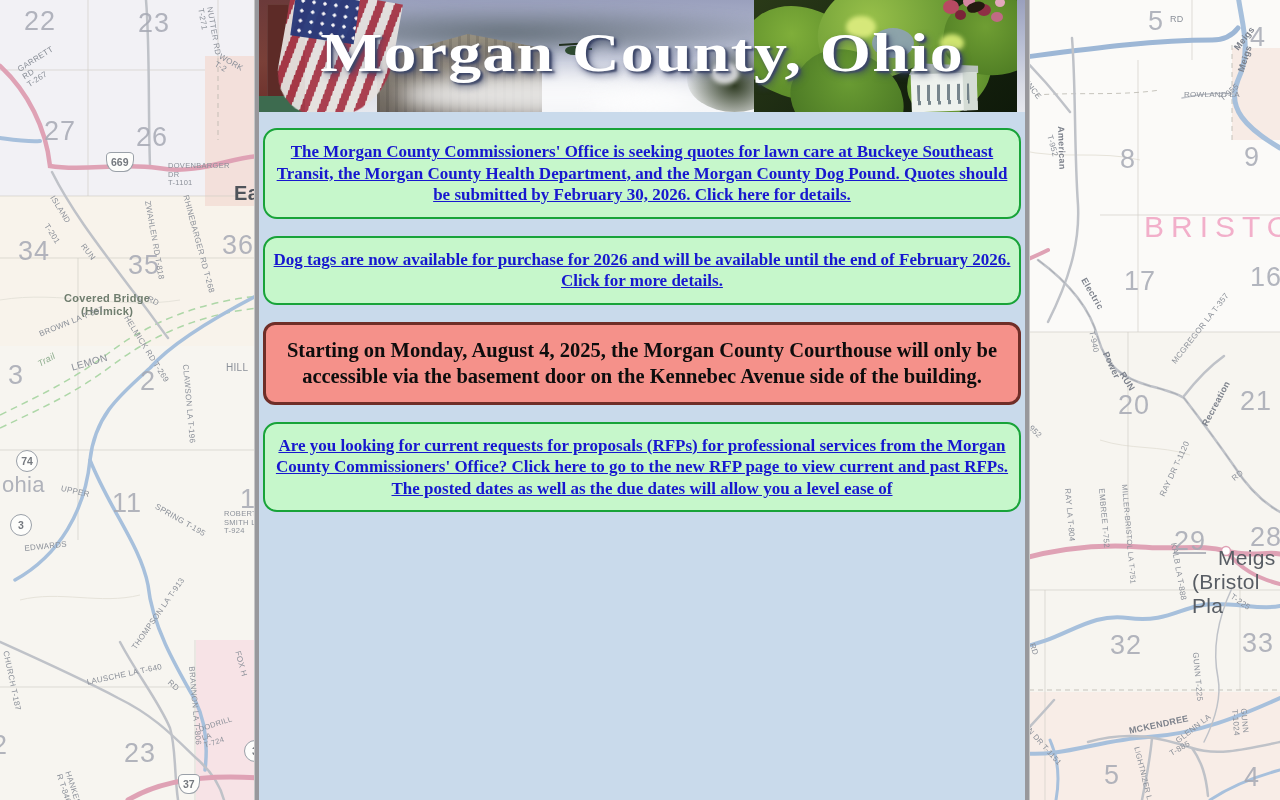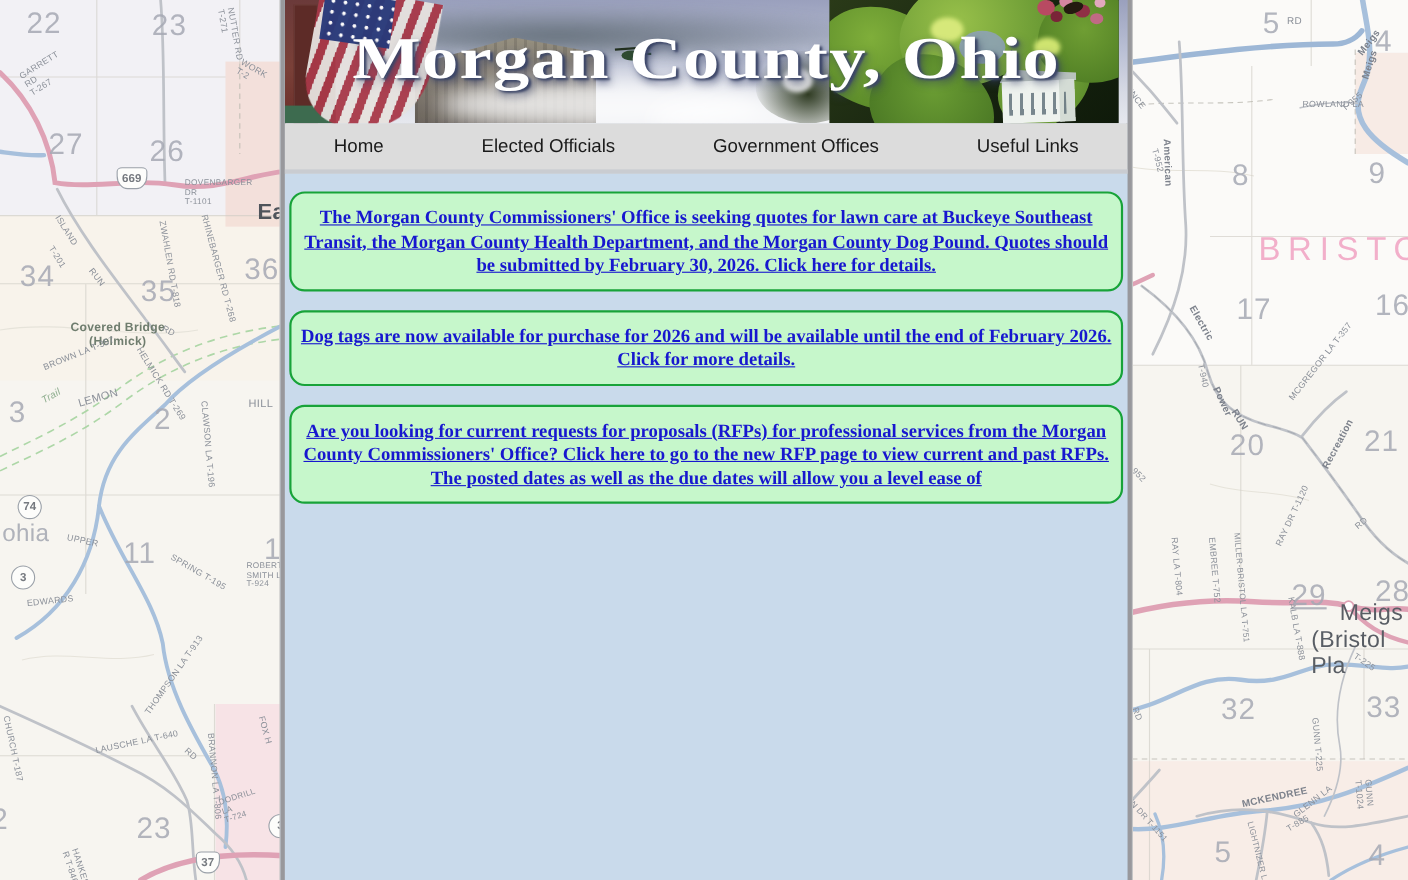--- a/index.html
+++ b/index.html
@@ -361,31 +361,28 @@
         <div class="bl b2"></div>
         <div class="bl b3"></div>
       <div class="bl b4"></div>
         <div class="bl b5"></div>
         <div class="bl b6"></div>
       <div class="butterfly"></div>
     </div>
     <div class="banner-title">Morgan County, Ohio</div>
   </div>
 
-  <nav class="nav" id="nav">
-      <div class="nav-item">Home</div>
-      <div class="nav-item">Elected Officials</div>
-      <div class="nav-item">Government Offices</div>
-      <div class="nav-item">Useful Links</div>
-    </nav>
 
   <main class="content" id="content">
       <div class="box box-link">
         <a class="box-link-text" href="#">The Morgan County Commissioners' Office is seeking quotes for lawn care at Buckeye Southeast Transit, the Morgan County Health Department, and the Morgan County Dog Pound. Quotes should be submitted by February 30, 2026. Click here for details.</a>
       </div>
       <div class="box box-link">
         <a class="box-link-text" href="#">Dog tags are now available for purchase for 2026 and will be available until the end of February 2026. Click for more details.</a>
       </div>
+      <div class="box box-alert">
+        <div class="alert-text">Starting on Monday, August 4, 2025, the Morgan County Courthouse will only be accessible via the basement door on the Kennebec Avenue side of the building.</div>
+      </div>
       <div class="box box-link">
         <a class="box-link-text" href="#">Are you looking for current requests for proposals (RFPs) for professional services from the Morgan County Commissioners' Office? Click here to go to the new RFP page to view current and past RFPs. The posted dates as well as the due dates will allow you a level ease of</a>
       </div>
     </main>
 </div>
 
 </body></html>

